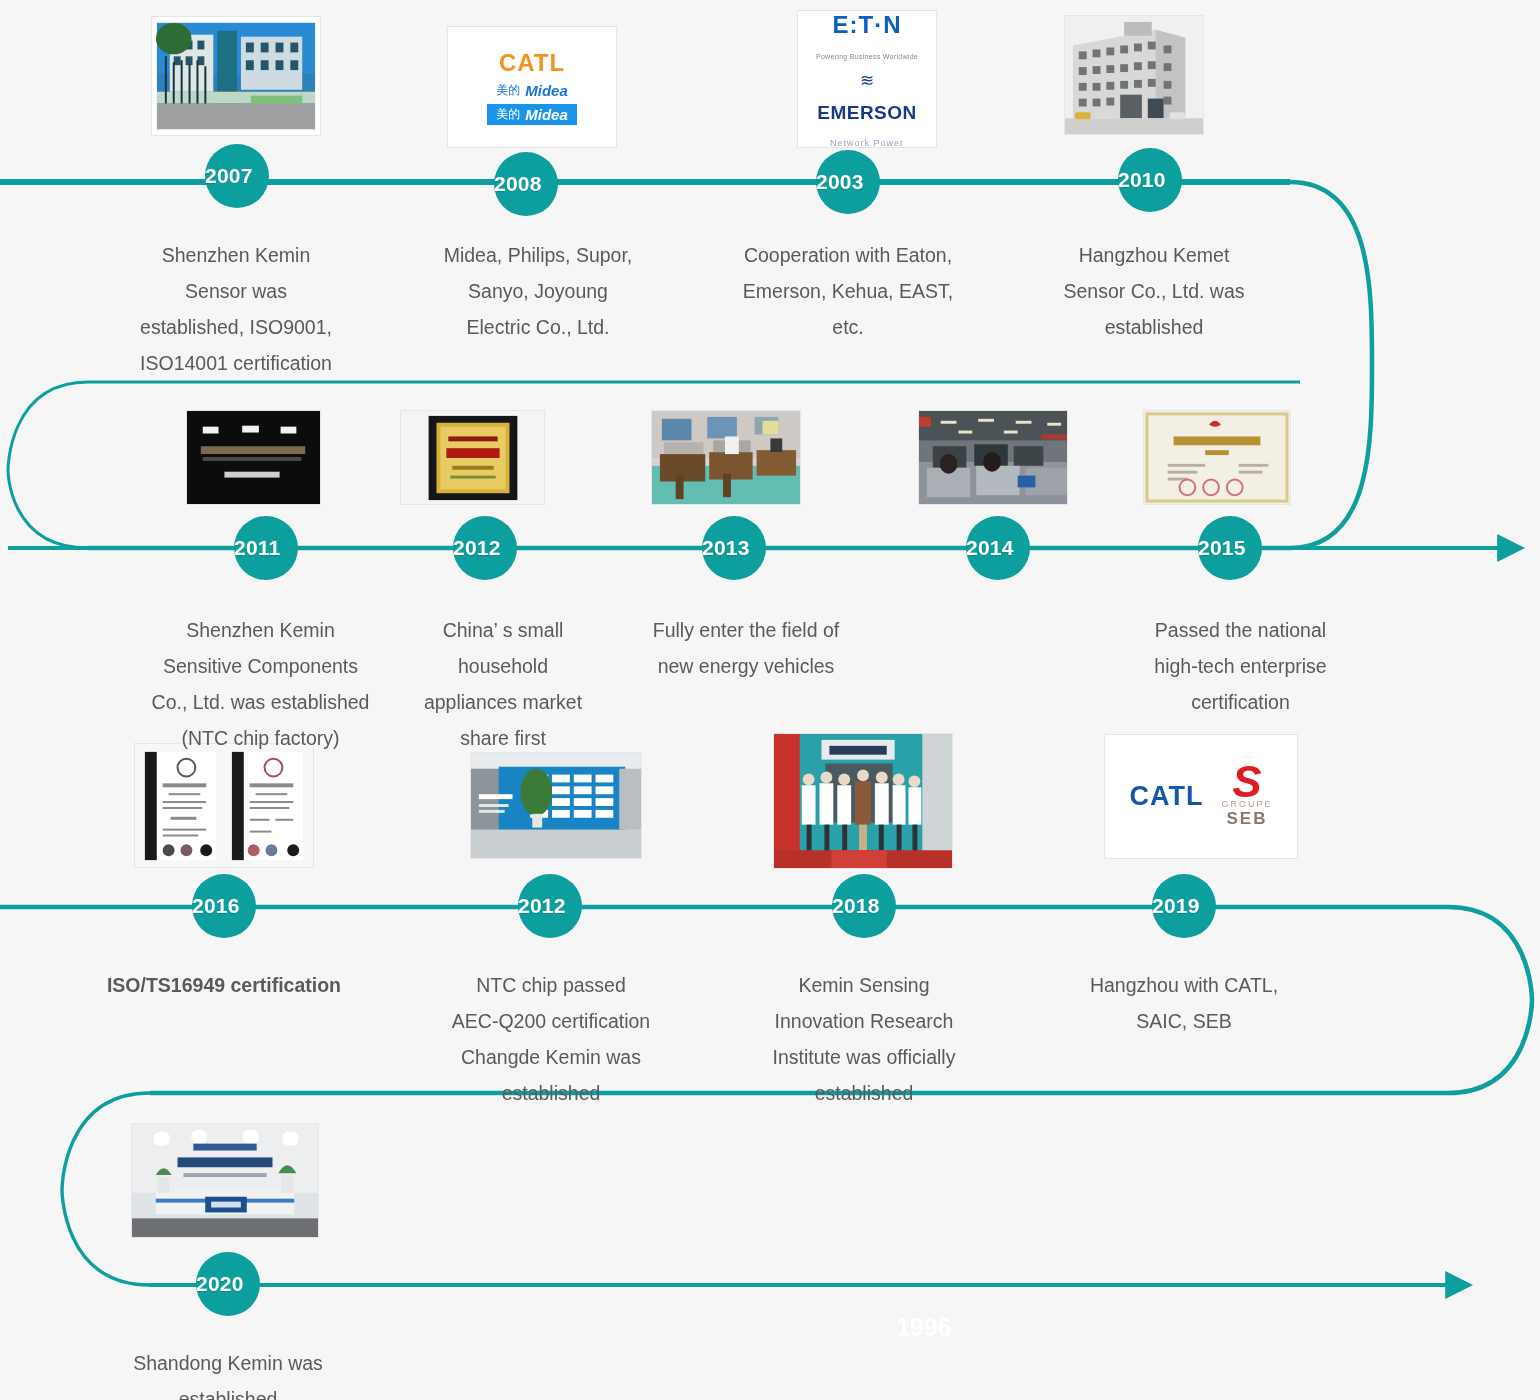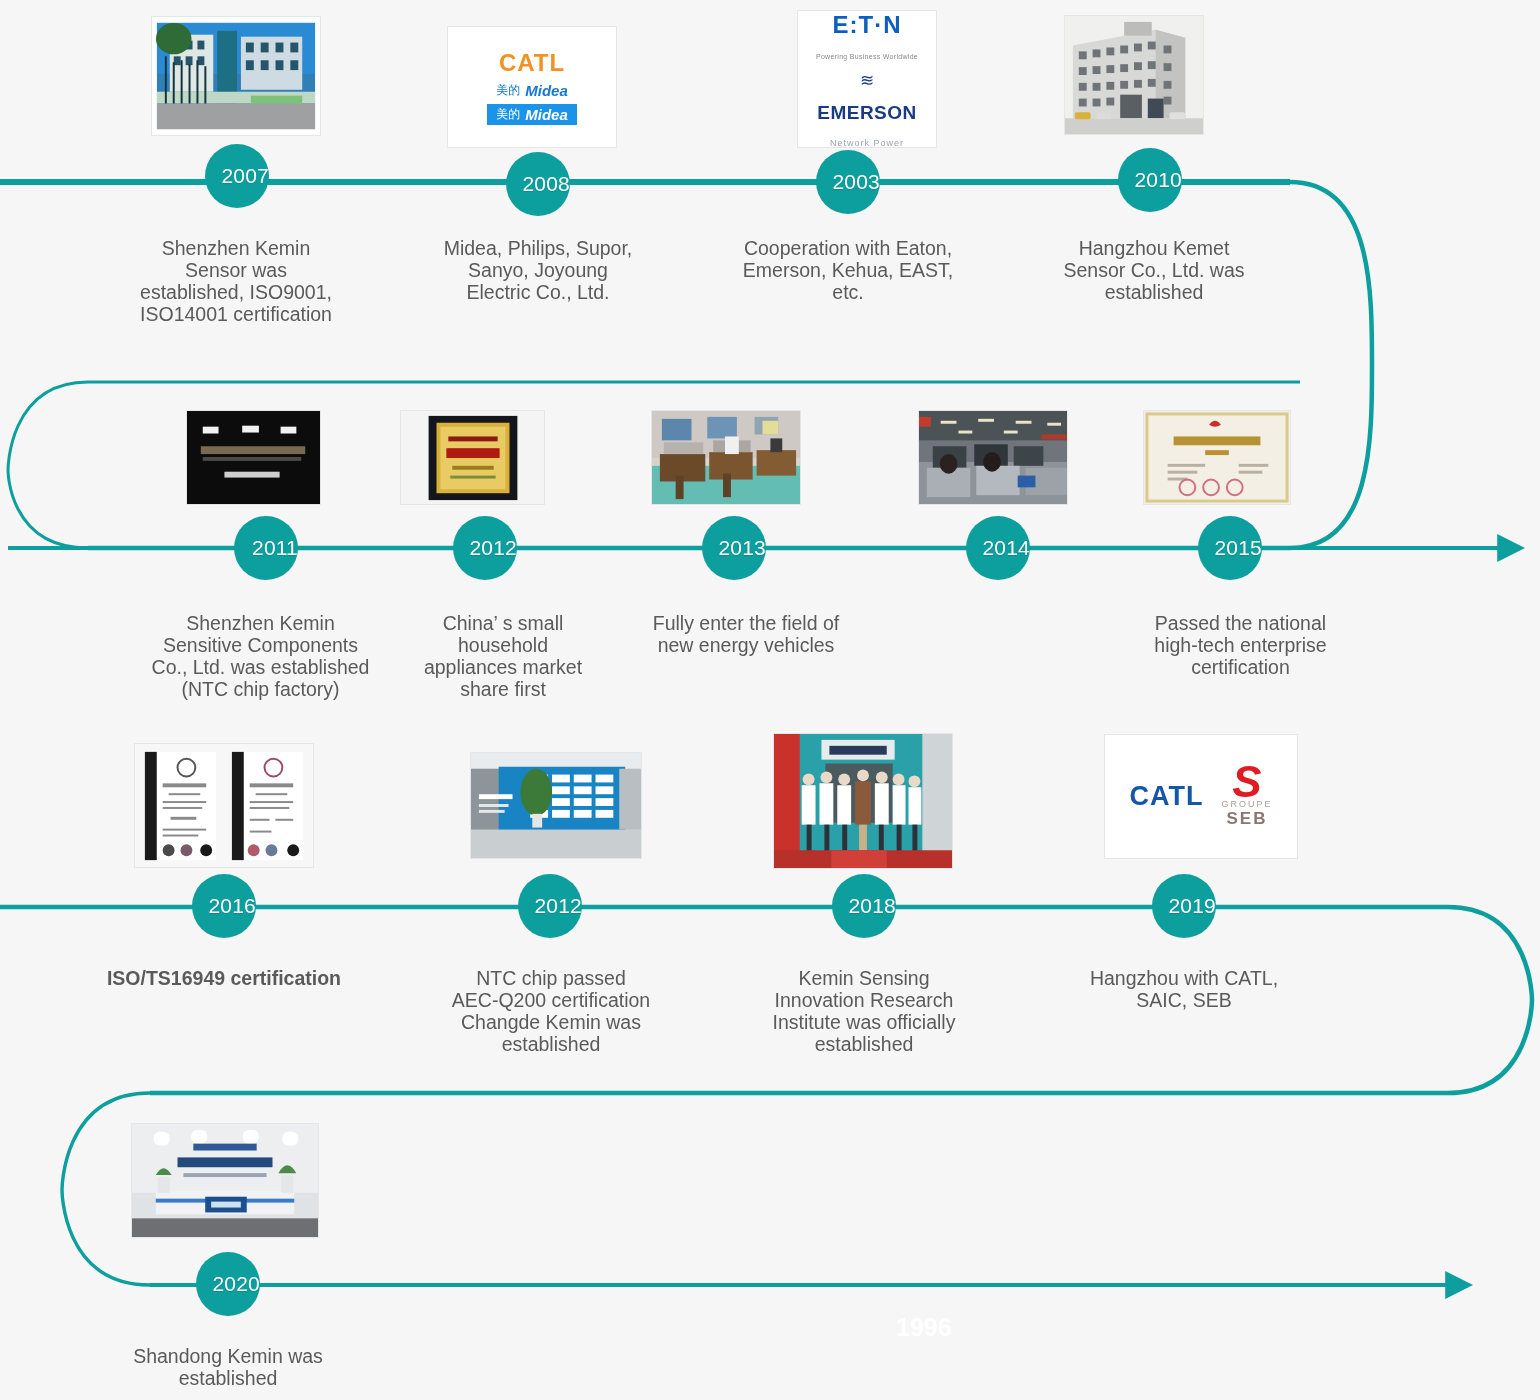--- a/index.html
+++ b/index.html
@@ -14,22 +14,22 @@
 
   
   #track{position:absolute;left:0;top:0;width:1540px;height:1400px;pointer-events:none;}
 
   
   .year-node{
     position:absolute;
     width:64px;height:64px;border-radius:50%;
     background:#0d9e9e;
     color:#ffffff;
-    display:flex;align-items:center;justify-content:flex-end;
-    font-size:21px;font-weight:normal;letter-spacing:.2px;
+    display:flex;align-items:center;justify-content:flex-start;
+    font-size:21px;font-weight:bold;letter-spacing:.2px;
     z-index:6;
     text-shadow:0 1px 1px rgba(0,0,0,.12);
   }
 
   
   .thumb{
     position:absolute;
     background:#ffffff;
     border:1px solid #e6e6e6;
     box-sizing:border-box;
@@ -38,21 +38,21 @@
     z-index:4;
   }
   .thumb .pic{width:100%;height:100%;display:block;}
 
   
   .caption{
     position:absolute;
     text-align:center;
     color:#5a5a5a;
     font-size:19.5px;
-    line-height:22px;
+    line-height:36px;
     z-index:5;
     white-space:pre-line;
   }
 
   
   .ghost{
     position:absolute;
     color:#ffffff;
     font-size:25px;
     font-weight:bold;
@@ -164,21 +164,21 @@
       <div class="midea-row">
         <span class="midea-cn">美的</span>
         <span class="midea-word">Midea</span>
       </div>
       <div class="midea-row midea-inv">
         <span class="midea-cn">美的</span>
         <span class="midea-word">Midea</span>
       </div>
     </div>
   </div>
-  <div class="year-node" style="left:506px;top:152px;">
+  <div class="year-node" style="left:494px;top:152px;">
     <span>2008</span>
   </div>
   <div class="caption" style="left:418px;top:237px;width:240px;">Midea, Philips, Supor,
 Sanyo, Joyoung
 Electric Co., Ltd.</div>
 
   <div class="thumb" style="left:797px;top:10px;width:140px;height:138px;">
     <div class="logo-board" style="gap:16px;">
       <div class="eaton">E:T·N</div>
       <div class="eaton-sub">Powering Business Worldwide</div>

